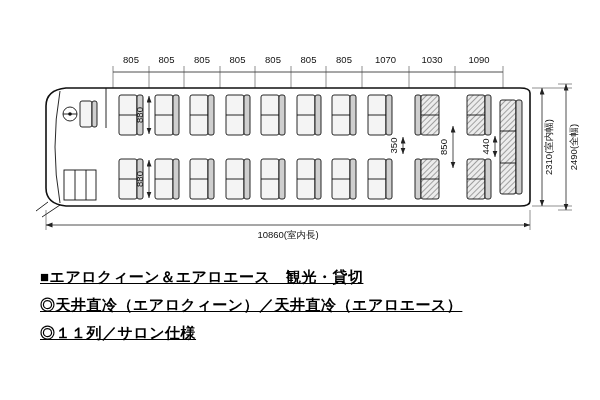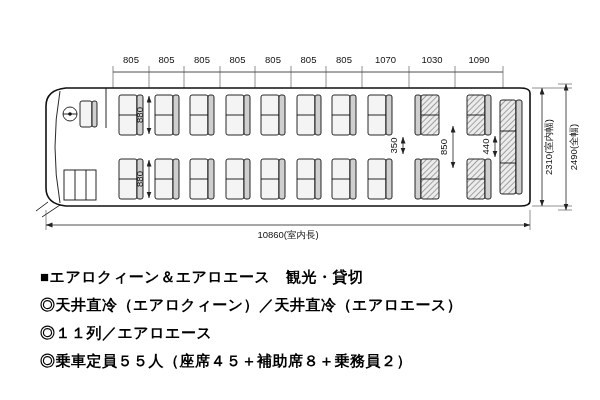--- a/index.html
+++ b/index.html
@@ -29,21 +29,21 @@
   .hatch-fill { fill: url(#hatch); stroke: #111; stroke-width: 0.9; }
 
   
   .specs {
     padding: 20px 10px 0 40px;
     color: #000;
     font-size: 15px;
     font-weight: bold;
     letter-spacing: 0.5px;
   }
-  .specs > div { margin-bottom: 9px; white-space: nowrap; }
+  .specs > div { margin-bottom: 9px; white-space: nowrap; text-decoration: underline; }
 </style>
 </head>
 <body>
 
 <div class="page">
 
   <svg width="600" height="248" viewBox="0 0 600 248">
     <defs>
       <pattern id="hatch" width="4" height="4" patternUnits="userSpaceOnUse" patternTransform="rotate(45)">
         <rect width="4" height="4" fill="#ececec"></rect>
@@ -192,17 +192,16 @@
       <line class="ext" x1="46" y1="210" x2="46" y2="230"></line>
       <line class="ext" x1="530" y1="210" x2="530" y2="230"></line>
       <line class="dim" x1="46" y1="225" x2="530" y2="225" marker-start="url(#ar)" marker-end="url(#ar)"></line>
       <text class="dim-text" x="288" y="238" text-anchor="middle">10860(室内長)</text>
     </g>
   </svg>
 
   <div class="specs">
     <div>■エアロクィーン＆エアロエース　観光・貸切</div>
     <div>◎天井直冷（エアロクィーン）／天井直冷（エアロエース）</div>
-    <div>◎１１列／エアロエース</div>
-    <div>◎乗車定員５５人（座席４５＋補助席８＋乗務員２）</div>
+    <div>◎１１列／サロン仕様</div>
   </div>
 
 </div>
 
 </body></html>

